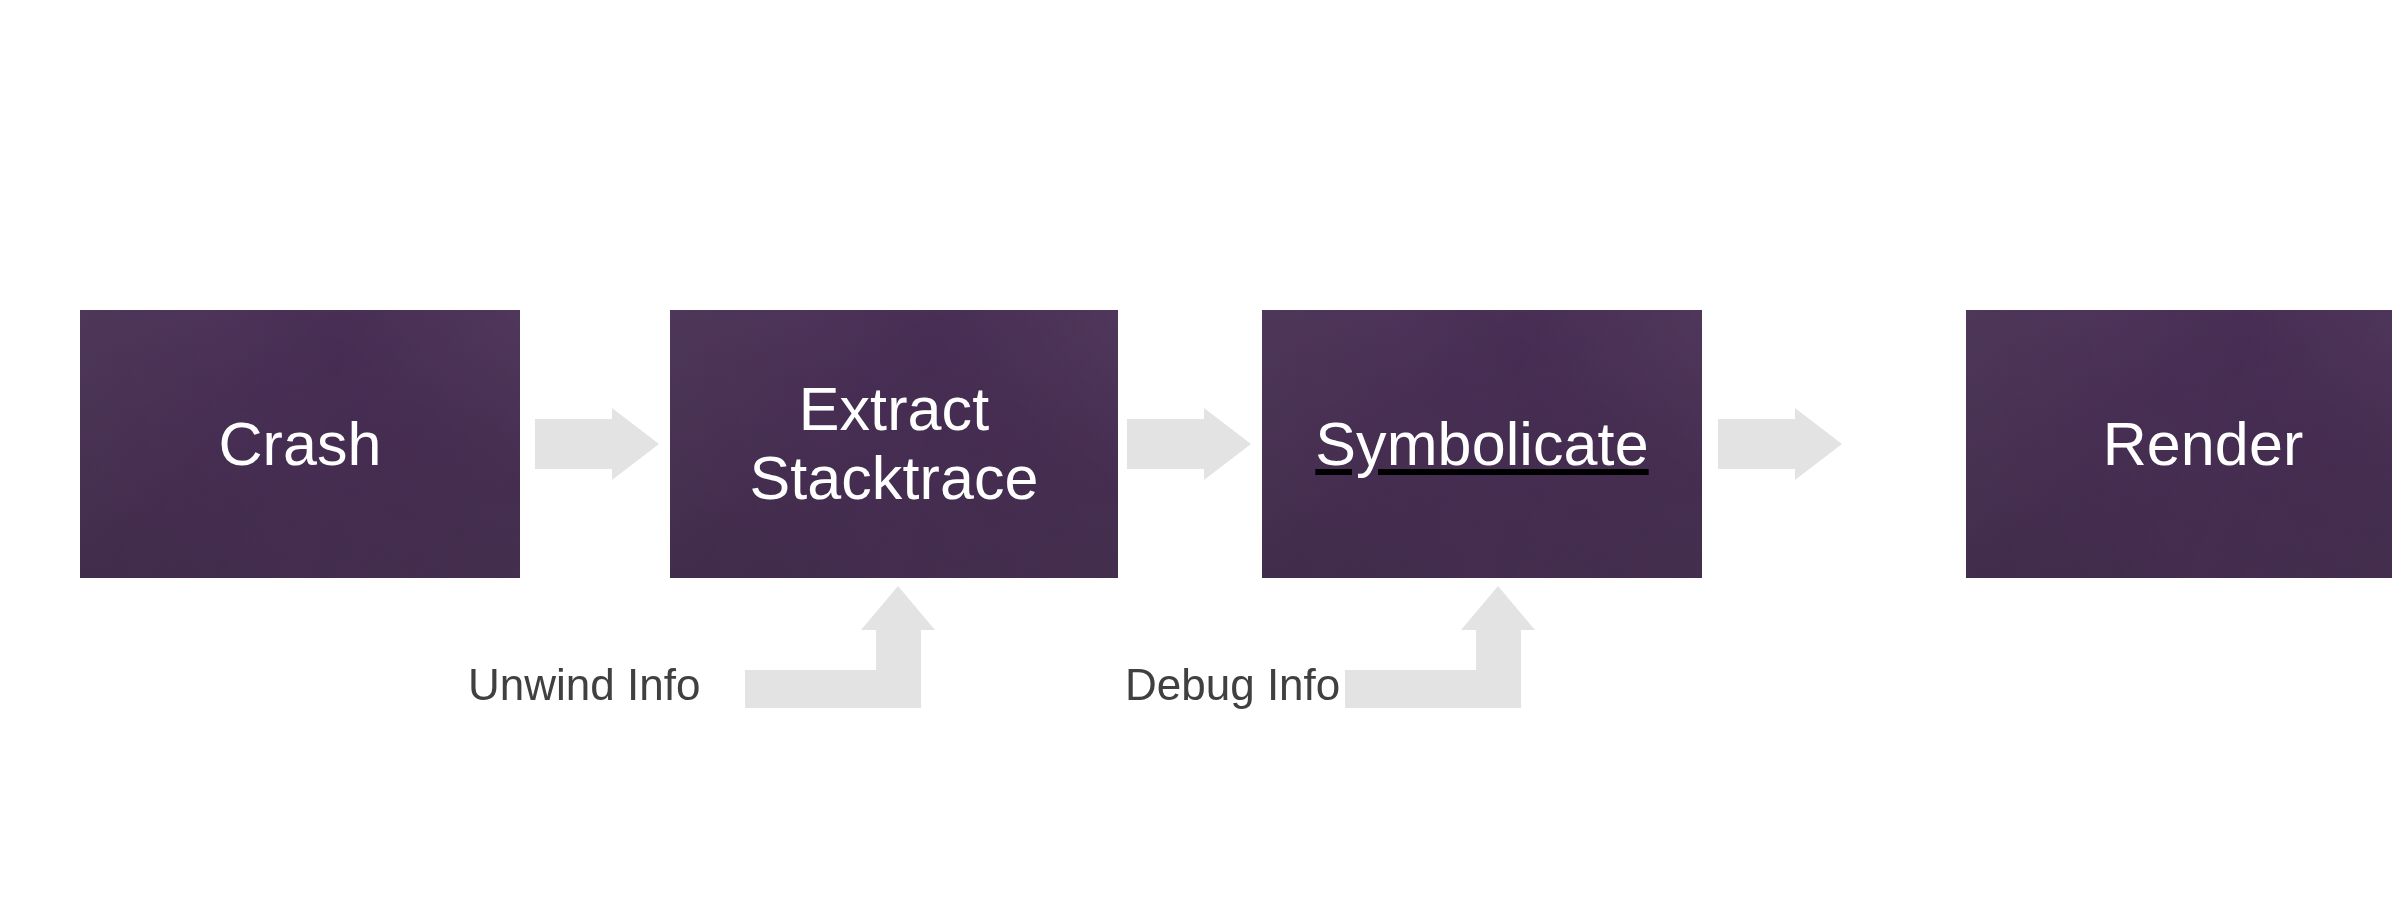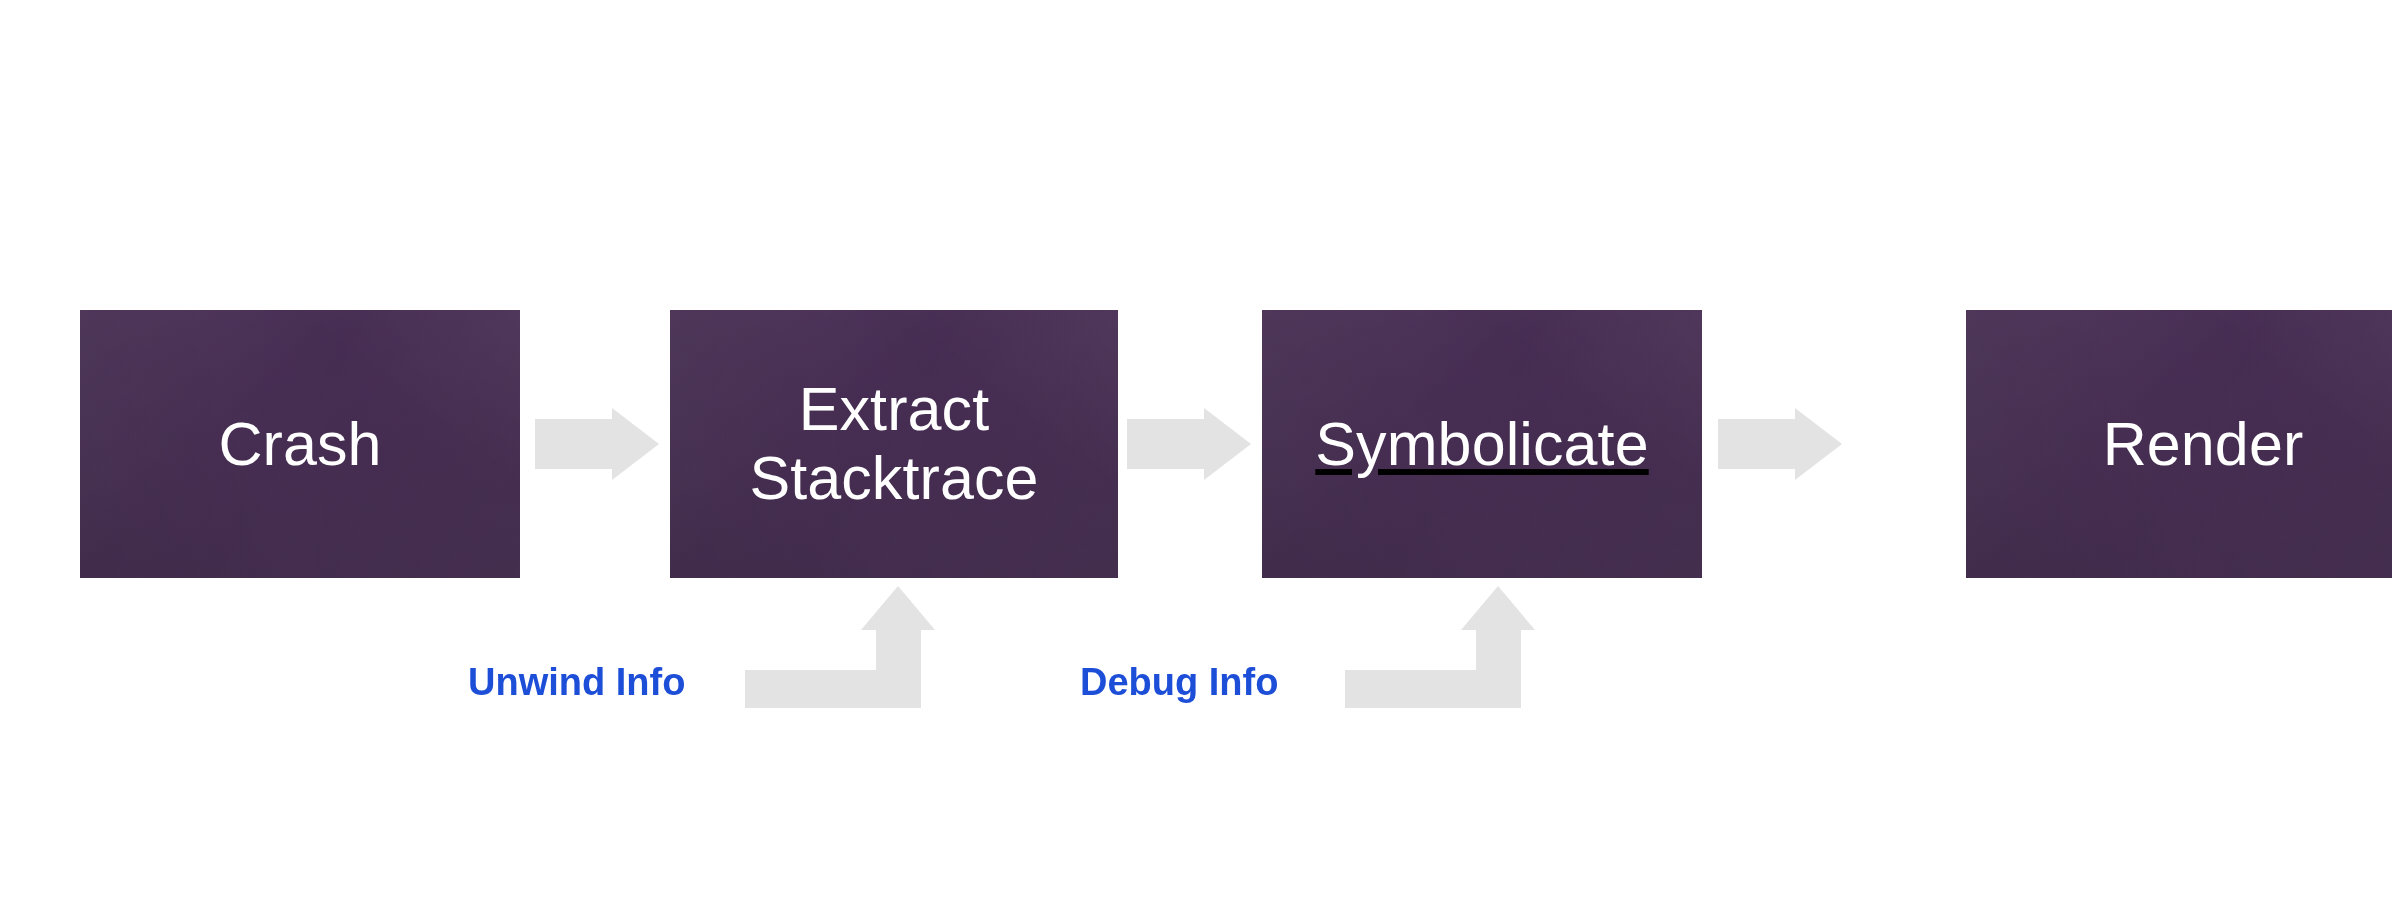--- a/index.html
+++ b/index.html
@@ -123,28 +123,28 @@
     border-right: 37px solid transparent;
     border-bottom: 44px solid #E3E3E3;
   }
 
   #elbow-unwind { left: 745px; }
   #elbow-debug  { left: 1345px; }
 
   
   .side-label {
     position: absolute;
-    color: #1d4ed8;
-    font-size: 38px;
+    color: #404040;
+    font-size: 44px;
     line-height: 1;
-    font-weight: 700;
+    font-weight: 400;
     white-space: nowrap;
   }
   #label-unwind { left: 468px;  top: 663px; }
-  #label-debug  { left: 1080px; top: 663px; }
+  #label-debug  { left: 1125px; top: 663px; }
 </style>
 </head>
 <body>
 
 <div id="slide">
 
   <div class="proc-box" id="box-extract">
     <span class="proc-box-label">Extract
 Stacktrace</span>
   </div>

